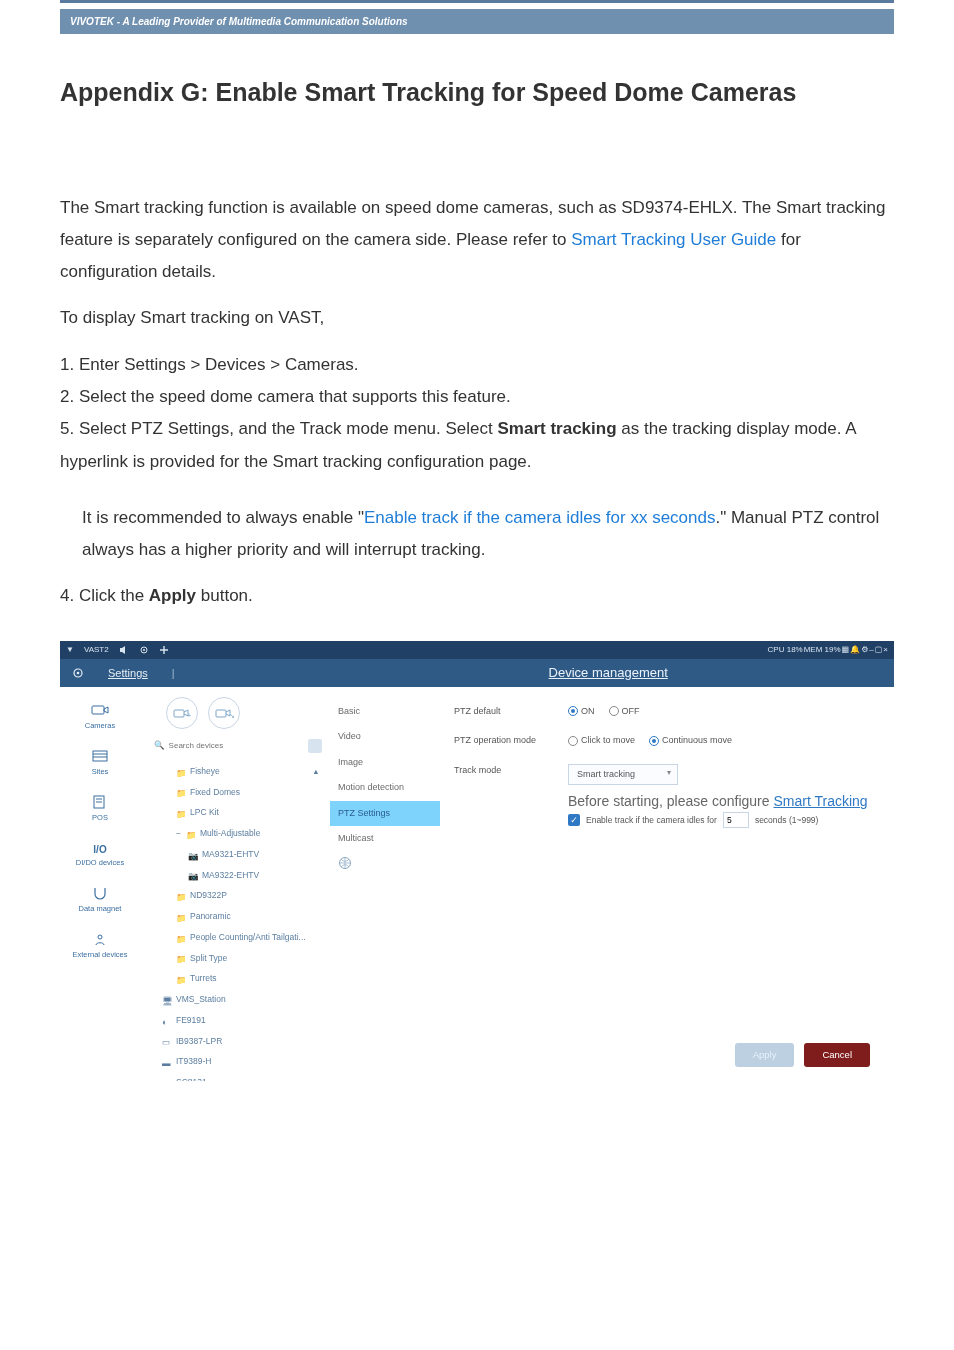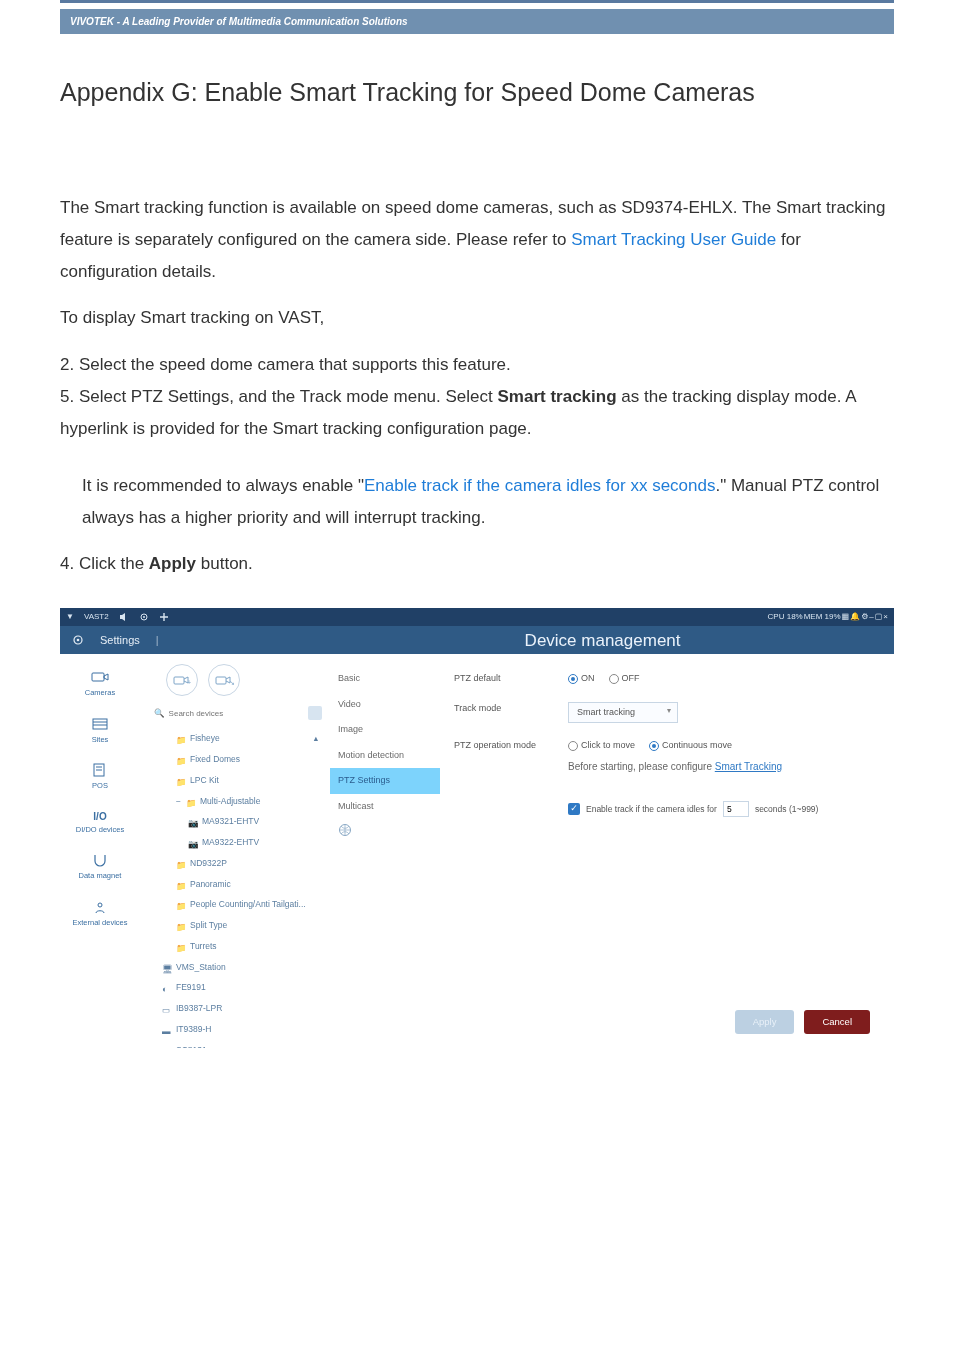--- a/index.html
+++ b/index.html
@@ -26,21 +26,21 @@
     color: #fff;
     font-style: italic;
     font-weight: bold;
     font-size: 10px;
     padding: 5px 10px;
     text-align: left;
     margin-bottom: 40px;
   }
   h1.title {
     font-size: 25px;
-    font-weight: normal;
+    font-weight: bold;
     color: #333;
     margin-bottom: 80px;
   }
   .body-text {
     font-size: 17px;
     line-height: 1.9;
     margin: 14px 0;
   }
   .body-text a, .link { color: #1f7dd8; text-decoration: none; }
   ol { list-style: none; padding: 0; }
@@ -73,26 +73,27 @@
   .ss-topbar .right { margin-left: auto; display: flex; gap: 1px; align-items: center; }
   .ico-box { width: 10px; height: 10px; display: inline-block; }
   .ss-subbar {
     height: 28px;
     background: #2f5a85;
     color: #e6eef6;
     display: flex;
     align-items: center;
     padding: 0 12px;
     font-size: 11px;
-    gap: 16px;
+    gap: 24px;
+    text-decoration: underline;
   }
   .gear { width: 12px; height: 12px; display: inline-block; }
   .ss-subbar .dev-title {
     margin-left: 350px;
-    font-size: 17px;
+    font-size: 13px;
     color: #eaf2fb;
   }
   .ss-body {
     display: flex;
     height: 394px;
     background: #fff;
   }
   .sidebar {
     width: 80px;
     background: #fff;
@@ -164,21 +165,21 @@
   .radio.on::after { content:''; width:4px; height:4px; background:#2f79c4; border-radius:50%; position:absolute; top:2px; left:2px; }
   .select-box {
     border: 1px solid #c8d6e4; padding: 3px 18px 3px 8px;
     font-size: 9px; color: #555; position: relative; background: #fafcff;
     min-width: 110px;
   }
   .select-box::after {
     content: '▾'; position: absolute; right: 6px; top: 2px; color: #888; font-size: 8px;
   }
   .hint {
-    font-size: 10px; color: #666; margin-left: 114px; margin-top: -10px; margin-bottom: 27px;
+    font-size: 14px; color: #666; margin-left: 114px; margin-top: -10px; margin-bottom: 0;
   }
   .hint a { color: #2f79c4; text-decoration: underline; }
   .chk-row {
     display: flex; align-items: center; gap: 6px; font-size: 8.5px; color: #555;
     margin-left: 114px;
   }
   .chk { width: 12px; height: 12px; background: #2f79c4; color: #fff; display:flex; align-items:center; justify-content:center; font-size:9px; border-radius:2px;}
   .num-input {
     border: 1px solid #c8d6e4; width: 26px; padding: 2px 3px; font-size: 8.5px;
   }
@@ -199,20 +200,21 @@
   <div class="header-bar">VIVOTEK - A Leading Provider of Multimedia Communication Solutions</div>
 
   <h1 class="title">Appendix G: Enable Smart Tracking for Speed Dome Cameras</h1>
 
   <p class="body-text">
     <span>The Smart tracking function is available on speed dome cameras, such as SD9374-EHLX. The Smart tracking feature is separately configured on the camera side. Please refer to </span><a class="link">Smart Tracking User Guide</a><span> for configuration details.</span>
   </p>
 
   <p class="body-text">To display Smart tracking on VAST,</p>
   <ol>
+    <li>1. Enter Settings &gt; Devices &gt; Cameras.</li>
     <li>2. Select the speed dome camera that supports this feature.</li>
     <li>
       <span>5. Select PTZ Settings, and the Track mode menu. Select </span><strong>Smart tracking</strong><span> as the tracking display mode. A hyperlink is provided for the Smart tracking configuration page.</span>
     </li>
   </ol>
   <p class="body-text indent" style="margin-top:24px;">
     <span>It is recommended to always enable "</span><a class="link">Enable track if the camera idles for xx seconds</a><span>." Manual PTZ control always has a higher priority and will interrupt tracking.</span>
   </p>
   <ol>
     <li>
@@ -419,27 +421,27 @@
         </div>
       </div>
 
       <div class="content-panel">
         <div class="form-row">
           <span class="lbl">PTZ default</span>
           <label><span class="radio on"></span><span>ON</span></label>
           <label><span class="radio"></span><span>OFF</span></label>
         </div>
         <div class="form-row">
-          <span class="lbl">Track mode</span>
-          <div class="select-box">Smart tracking</div>
-        </div>
-        <div class="form-row">
           <span class="lbl">PTZ operation mode</span>
           <label><span class="radio"></span><span>Click to move</span></label>
           <label><span class="radio on"></span><span>Continuous move</span></label>
+        </div>
+        <div class="form-row">
+          <span class="lbl">Track mode</span>
+          <div class="select-box">Smart tracking</div>
         </div>
         <div class="hint">
           <span>Before starting, please configure </span><a>Smart Tracking</a>
         </div>
         <div class="chk-row">
           <span class="chk">✓</span>
           <span>Enable track if the camera idles for</span>
           <input class="num-input" value="5" style="">
           <span>seconds (1~999)</span>
         </div>

